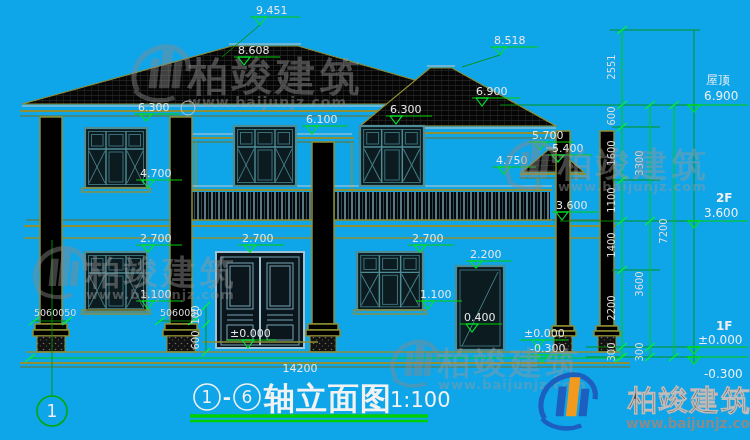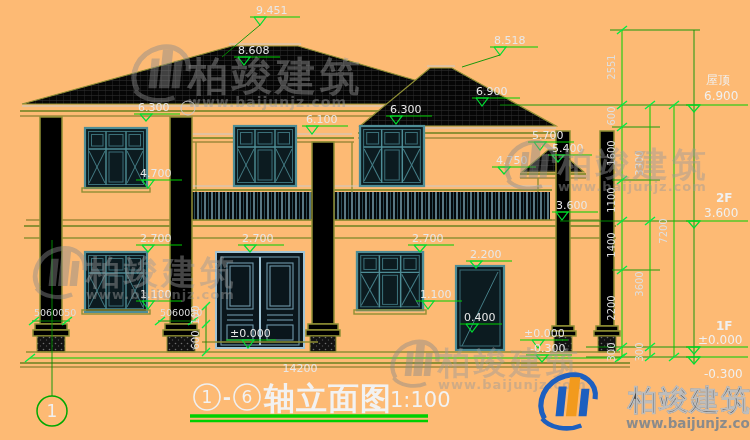--- a/index.html
+++ b/index.html
@@ -1,16 +1,16 @@
 <!DOCTYPE html>
 <html><head>
 <meta charset="utf-8">
 <style>
   html,body{margin:0;padding:0;background:#000;}
-  .stage{width:750px;height:440px;background:#fdba74;position:relative;overflow:hidden;}
+  .stage{width:750px;height:440px;background:#0ea5e9;position:relative;overflow:hidden;}
   svg{display:block;font-family:"DejaVu Sans",sans-serif;}
   .dimtxt{fill:#e8e8e8;font-size:11px;}
   .dimtxt-s{fill:#dedede;font-size:9.5px;}
   .rot{fill:#dedede;font-size:10px;text-anchor:middle;}
   .lvltxt{fill:#f0f0f0;font-size:12px;}
   .g1{stroke:#00cf00;stroke-width:1;fill:none;}
   .g0{stroke:#009400;stroke-width:0.9;fill:none;}
   .tick{stroke:#00ee44;stroke-width:1.4;fill:none;}
   .tri{stroke:#00dd33;stroke-width:1.2;fill:none;}
   .wall{stroke:#8f8f35;stroke-width:1.4;fill:none;}

